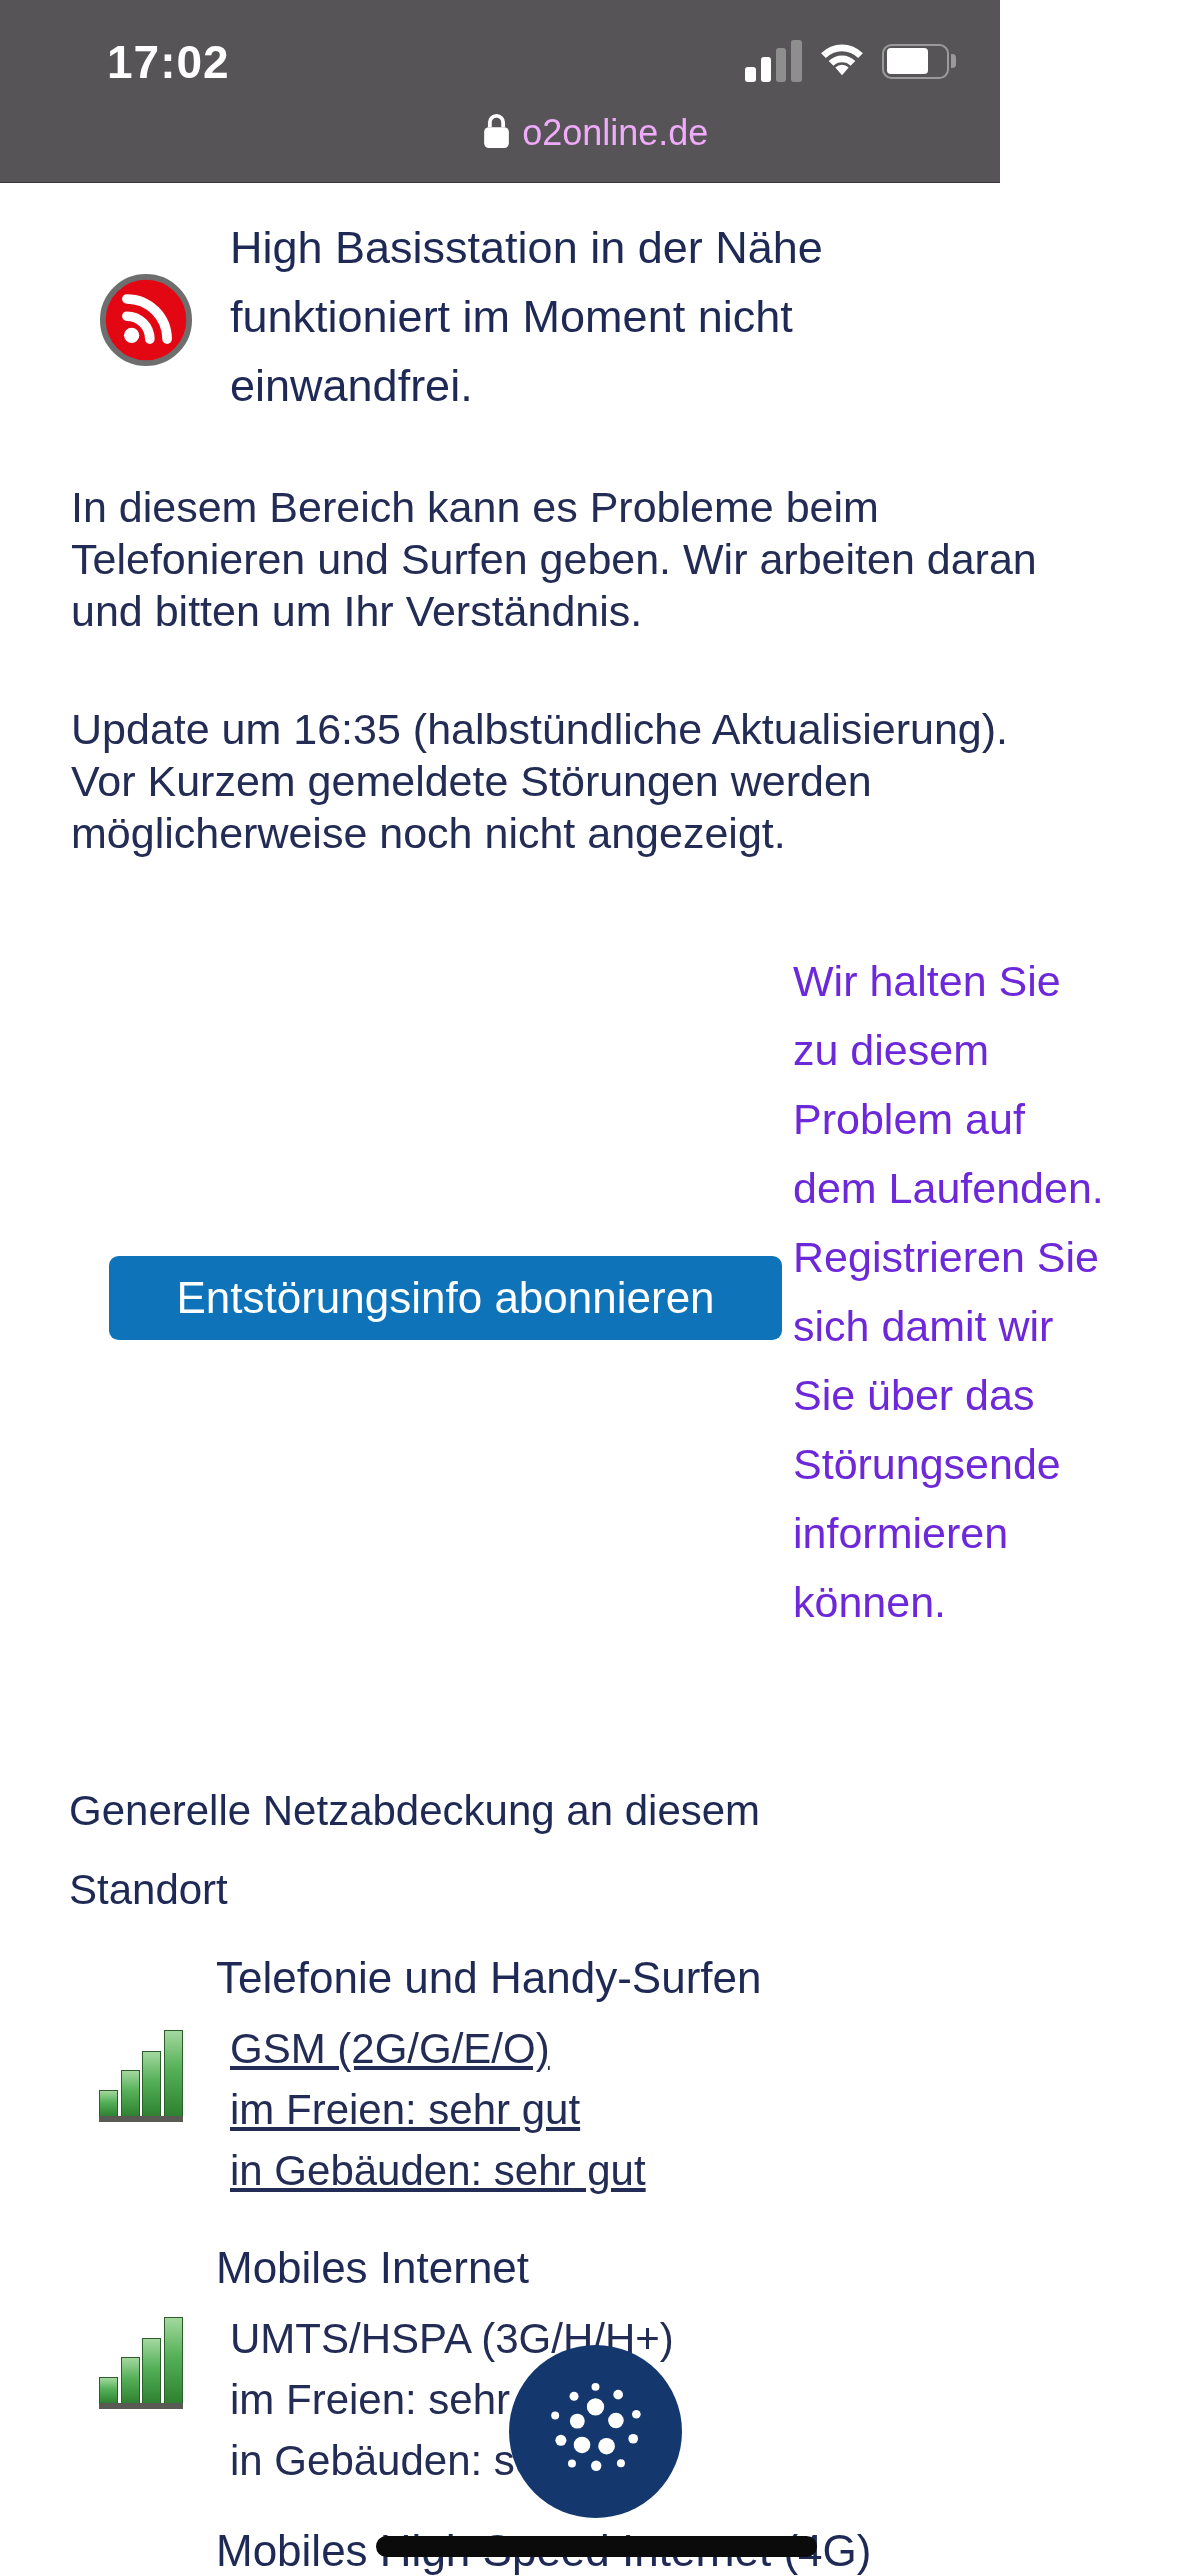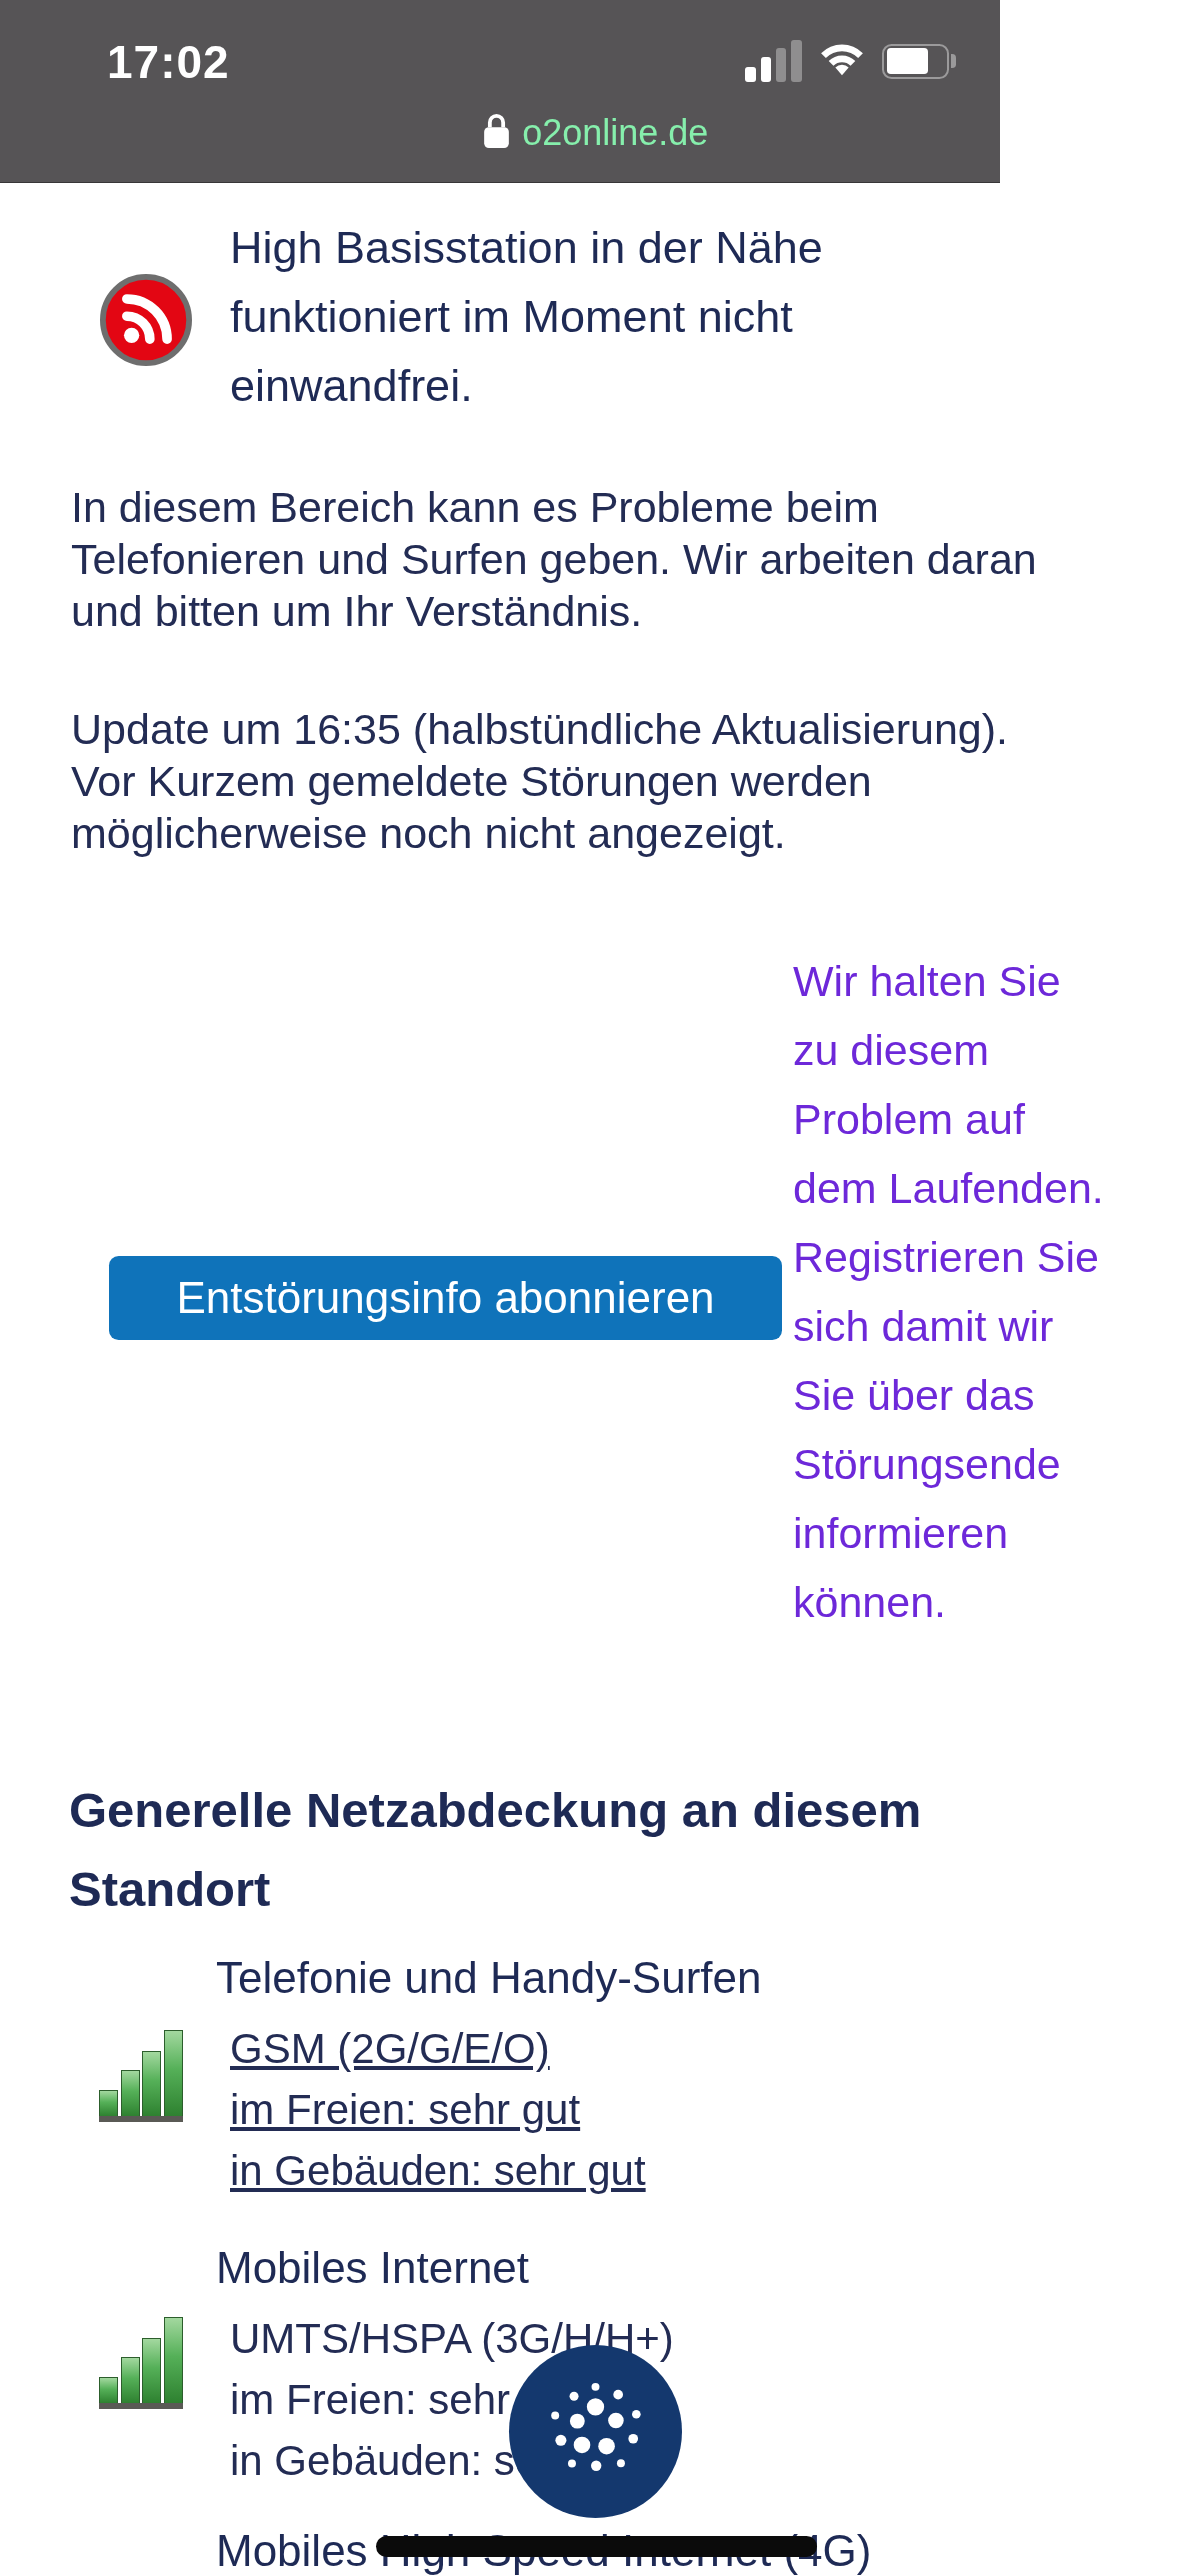--- a/index.html
+++ b/index.html
@@ -28,21 +28,21 @@
   .cellbars i:nth-child(3){height:34px;background:#8f8e8f;}
   .cellbars i:nth-child(4){height:42px;background:#8f8e8f;}
   .battery{display:flex;align-items:center;}
   .battbody{width:67px;height:35px;border:2.9px solid #9b9a9b;border-radius:9.6px;padding:2.9px;box-sizing:border-box;}
   .battfill{width:72%;height:100%;background:#ffffff;border-radius:3.8px;}
   .battnub{width:4.8px;height:13.4px;background:#9b9a9b;border-radius:0 3.8px 3.8px 0;margin-left:1.9px;}
   .urlrow{
     position:absolute;left:0;top:104px;width:1190px;height:58px;
     display:flex;align-items:center;justify-content:center;gap:11.5px;
   }
-  .urltext{font-size:36px;color:#86efac;text-align:center;}
+  .urltext{font-size:36px;color:#f0abfc;text-align:center;}
   
   .alert-icon{position:absolute;left:100px;top:274px;width:92px;height:92px;}
   .alert-heading{
     position:absolute;left:230px;top:213px;
     font-size:45px;line-height:69px;white-space:pre-line;color:#1e2a55;
   }
   .para{position:absolute;left:71px;font-size:43px;line-height:52px;white-space:pre-line;color:#232c54;}
   .p1{top:481px;}
   .p2{top:703px;}
   
@@ -52,21 +52,21 @@
   }
   .subscribe-btn{
     position:absolute;left:82px;top:1256px;width:673px;height:84px;
     background:#0f73ba;border:none;border-radius:9.6px;
     color:#ffffff;font-size:44px;font-family:"Liberation Sans",sans-serif;
     display:flex;align-items:center;justify-content:center;cursor:pointer;margin-left:27px;
   }
   
   .cov-heading{
     position:absolute;left:69px;top:1771px;
-    font-size:49px;font-weight:700;line-height:79px;white-space:pre-line;color:#1e2a55;
+    font-size:42px;font-weight:400;line-height:79px;white-space:pre-line;color:#1e2a55;
   }
   .sec-title{position:absolute;left:216px;font-size:44px;font-weight:500;color:#1e2a55;}
   .sec-lines{position:absolute;left:230px;font-size:42px;line-height:61px;white-space:pre-line;color:#232c54;}
   .t1{top:1953px;} .l1{top:2018px;text-decoration:underline;}
   .t2{top:2243px;} .l2{top:2308px;}
   .t3{top:2526px;font-weight:500;}
   .sigbars{
     position:absolute;width:84px;height:92px;
     display:flex;align-items:flex-end;gap:2.9px;
     border-bottom:6.7px solid #5a5a55;box-sizing:border-box;padding-bottom:0;

